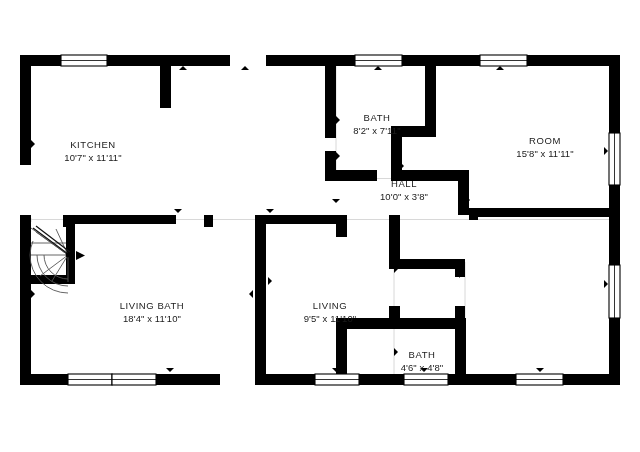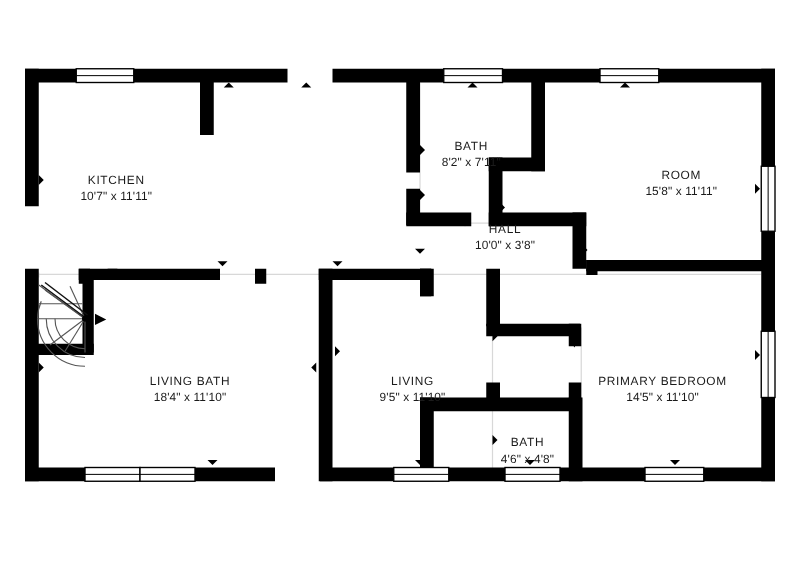--- a/index.html
+++ b/index.html
@@ -262,23 +262,19 @@
   <div class="room-label" style="left:152px; top:312px;">
     <span class="rl-name">LIVING BATH</span>
     <span class="rl-dims">18'4" x 11'10"</span>
   </div>
 
   <div class="room-label" style="left:330px; top:312px;">
     <span class="rl-name">LIVING</span>
     <span class="rl-dims">9'5" x 11'10"</span>
   </div>
 
-  <div class="room-label" style="left:530px; top:312px;">
-    <span class="rl-name">PRIMARY BEDROOM</span>
-    <span class="rl-dims">14'5" x 11'10"</span>
-  </div>
 
   <div class="room-label" style="left:422px; top:361px;">
     <span class="rl-name">BATH</span>
     <span class="rl-dims">4'6" x 4'8"</span>
   </div>
 
 </div>
 
 </body></html>

